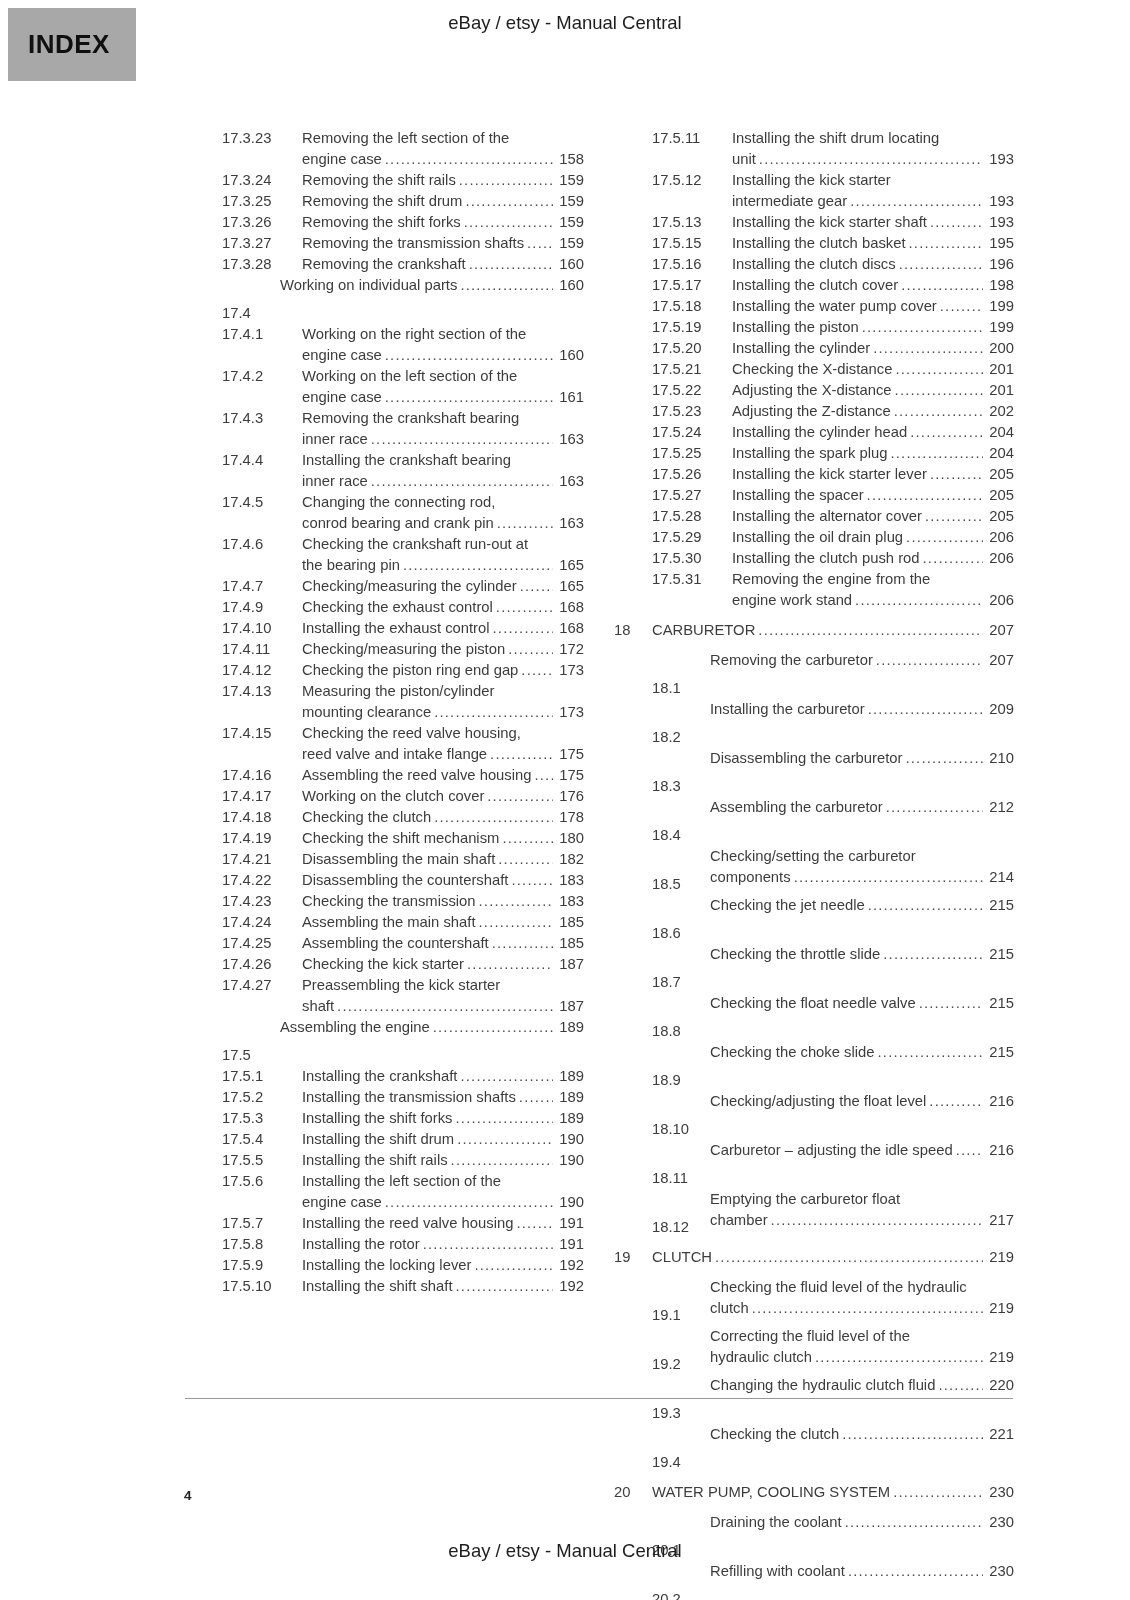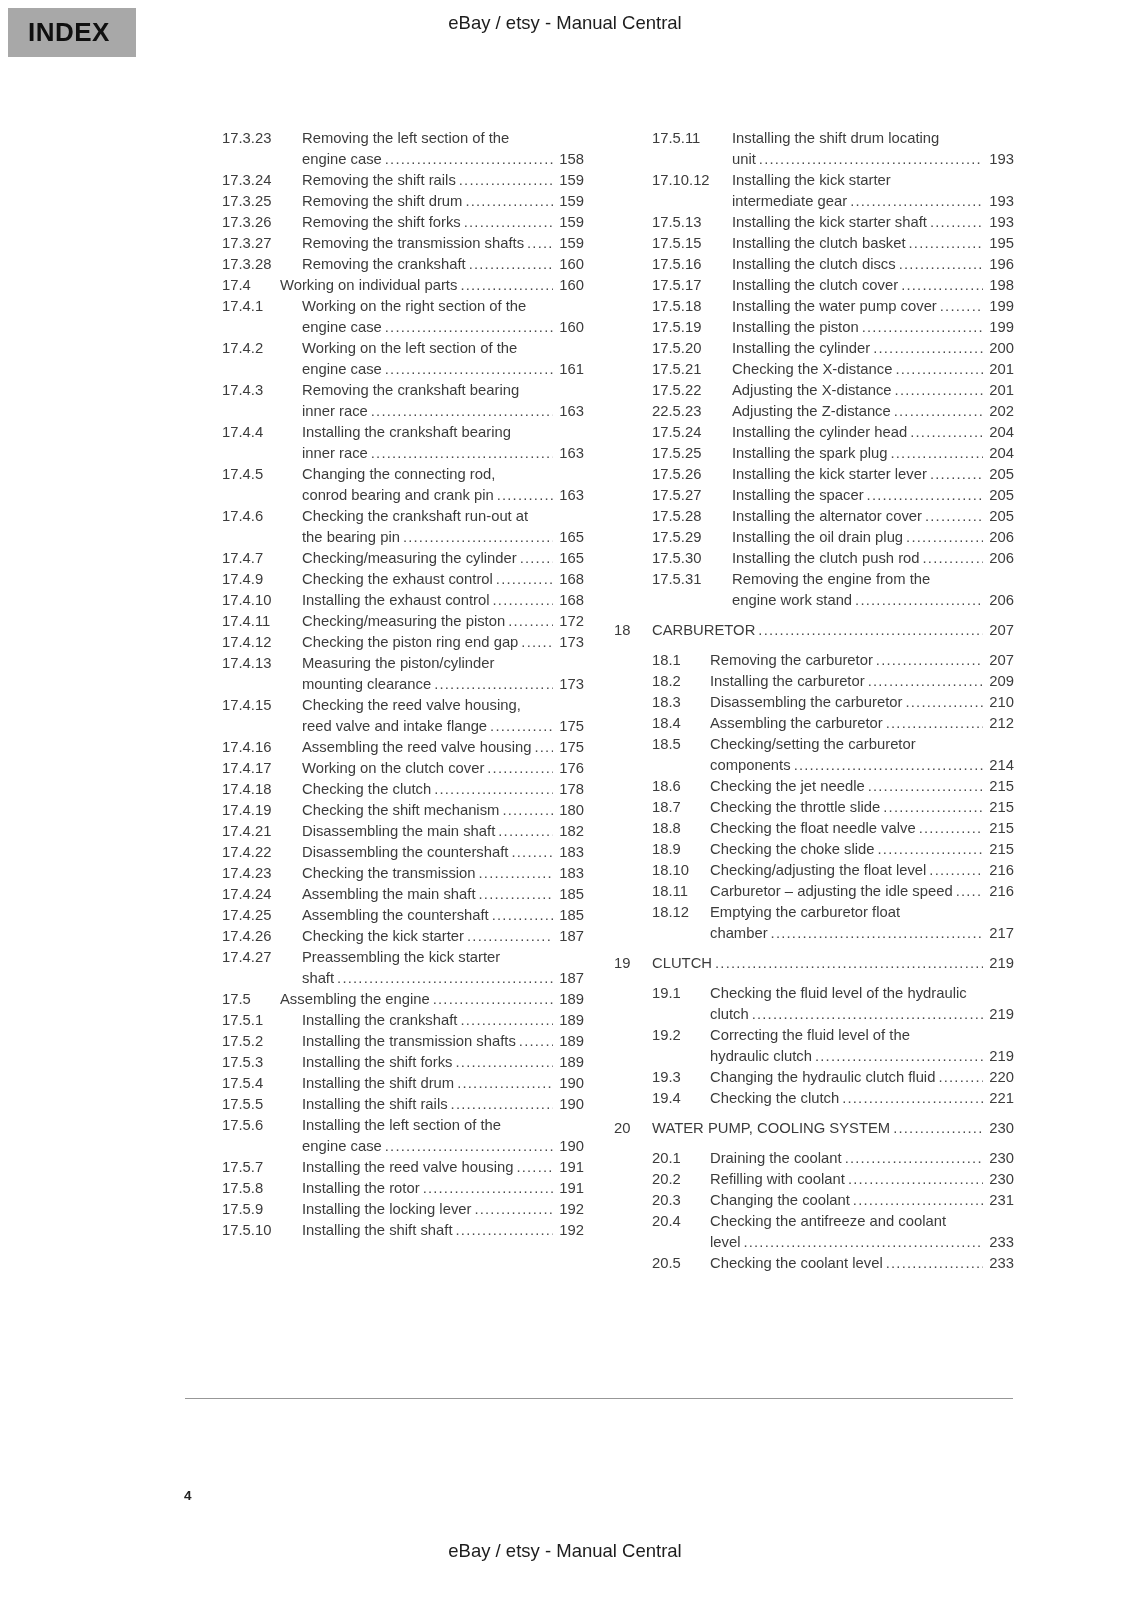--- a/index.html
+++ b/index.html
@@ -6,21 +6,21 @@
   html, body { background: #ffffff; }
   body {
     width: 1130px; height: 1600px;
     position: relative;
     font-family: "Liberation Sans", sans-serif;
     color: #3c3c3c;
     overflow: hidden;
   }
   .index-box {
     position: absolute; left: 8px; top: 8px;
-    width: 128px; height: 49px;
+    width: 128px; height: 73px;
     background: #a8a8a8;
     display: flex; align-items: center;
     padding-left: 20px;
   }
   .index-box .label {
     font-size: 26px; font-weight: bold; color: #101010; letter-spacing: 0.5px;
   }
   .header-title {
     position: absolute; top: 12px; left: 0; right: 0;
     text-align: center;
@@ -35,21 +35,21 @@
   .entry {
     display: flex;
     font-size: 14.8px;
     line-height: 21px;
     color: #3c3c3c;
   }
   .entry .num { flex: 0 0 80px; }
   .entry.lvl0 { margin: 9px 0; }
   .entry.lvl0 .num { flex: 0 0 38px; }
   .entry.lvl1 { margin-left: 38px; }
-  .entry.lvl1 .num { flex: 0 0 58px; }
+  .entry.lvl1 .num { flex: 0 0 58px; margin-top: 28px; }
   .entry.lvl2 { margin-left: 38px; }
   .entry.lvl2 .num { flex: 0 0 80px; }
   .entry .body { flex: 1 1 auto; min-width: 0; }
   .tline { display: flex; align-items: baseline; }
   .txt { white-space: nowrap; flex: 0 1 auto; }
   .leader {
     flex: 1 1 12px;
     min-width: 10px;
     overflow: hidden;
     margin: 0 2px 0 3px;
@@ -549,21 +549,21 @@
             <span class="txt">Installing the shift drum locating</span>
           </div>
           <div class="tline">
             <span class="txt">unit</span>
             <span class="leader"></span>
             <span class="pagenum">193</span>
           </div>
         </div>
       </div>
       <div class="entry lvl2">
-        <span class="num">17.10.12</span>
+        <span class="num">17.5.12</span>
         <div class="body">
           <div class="tline">
             <span class="txt">Installing the kick starter</span>
           </div>
           <div class="tline">
             <span class="txt">intermediate gear</span>
             <span class="leader"></span>
             <span class="pagenum">193</span>
           </div>
         </div>
@@ -652,21 +652,21 @@
         <span class="num">17.5.22</span>
         <div class="body">
           <div class="tline">
             <span class="txt">Adjusting the X-distance</span>
             <span class="leader"></span>
             <span class="pagenum">201</span>
           </div>
         </div>
       </div>
       <div class="entry lvl2">
-        <span class="num">22.5.23</span>
+        <span class="num">17.5.23</span>
         <div class="body">
           <div class="tline">
             <span class="txt">Adjusting the Z-distance</span>
             <span class="leader"></span>
             <span class="pagenum">202</span>
           </div>
         </div>
       </div>
       <div class="entry lvl2">
         <span class="num">17.5.24</span>

